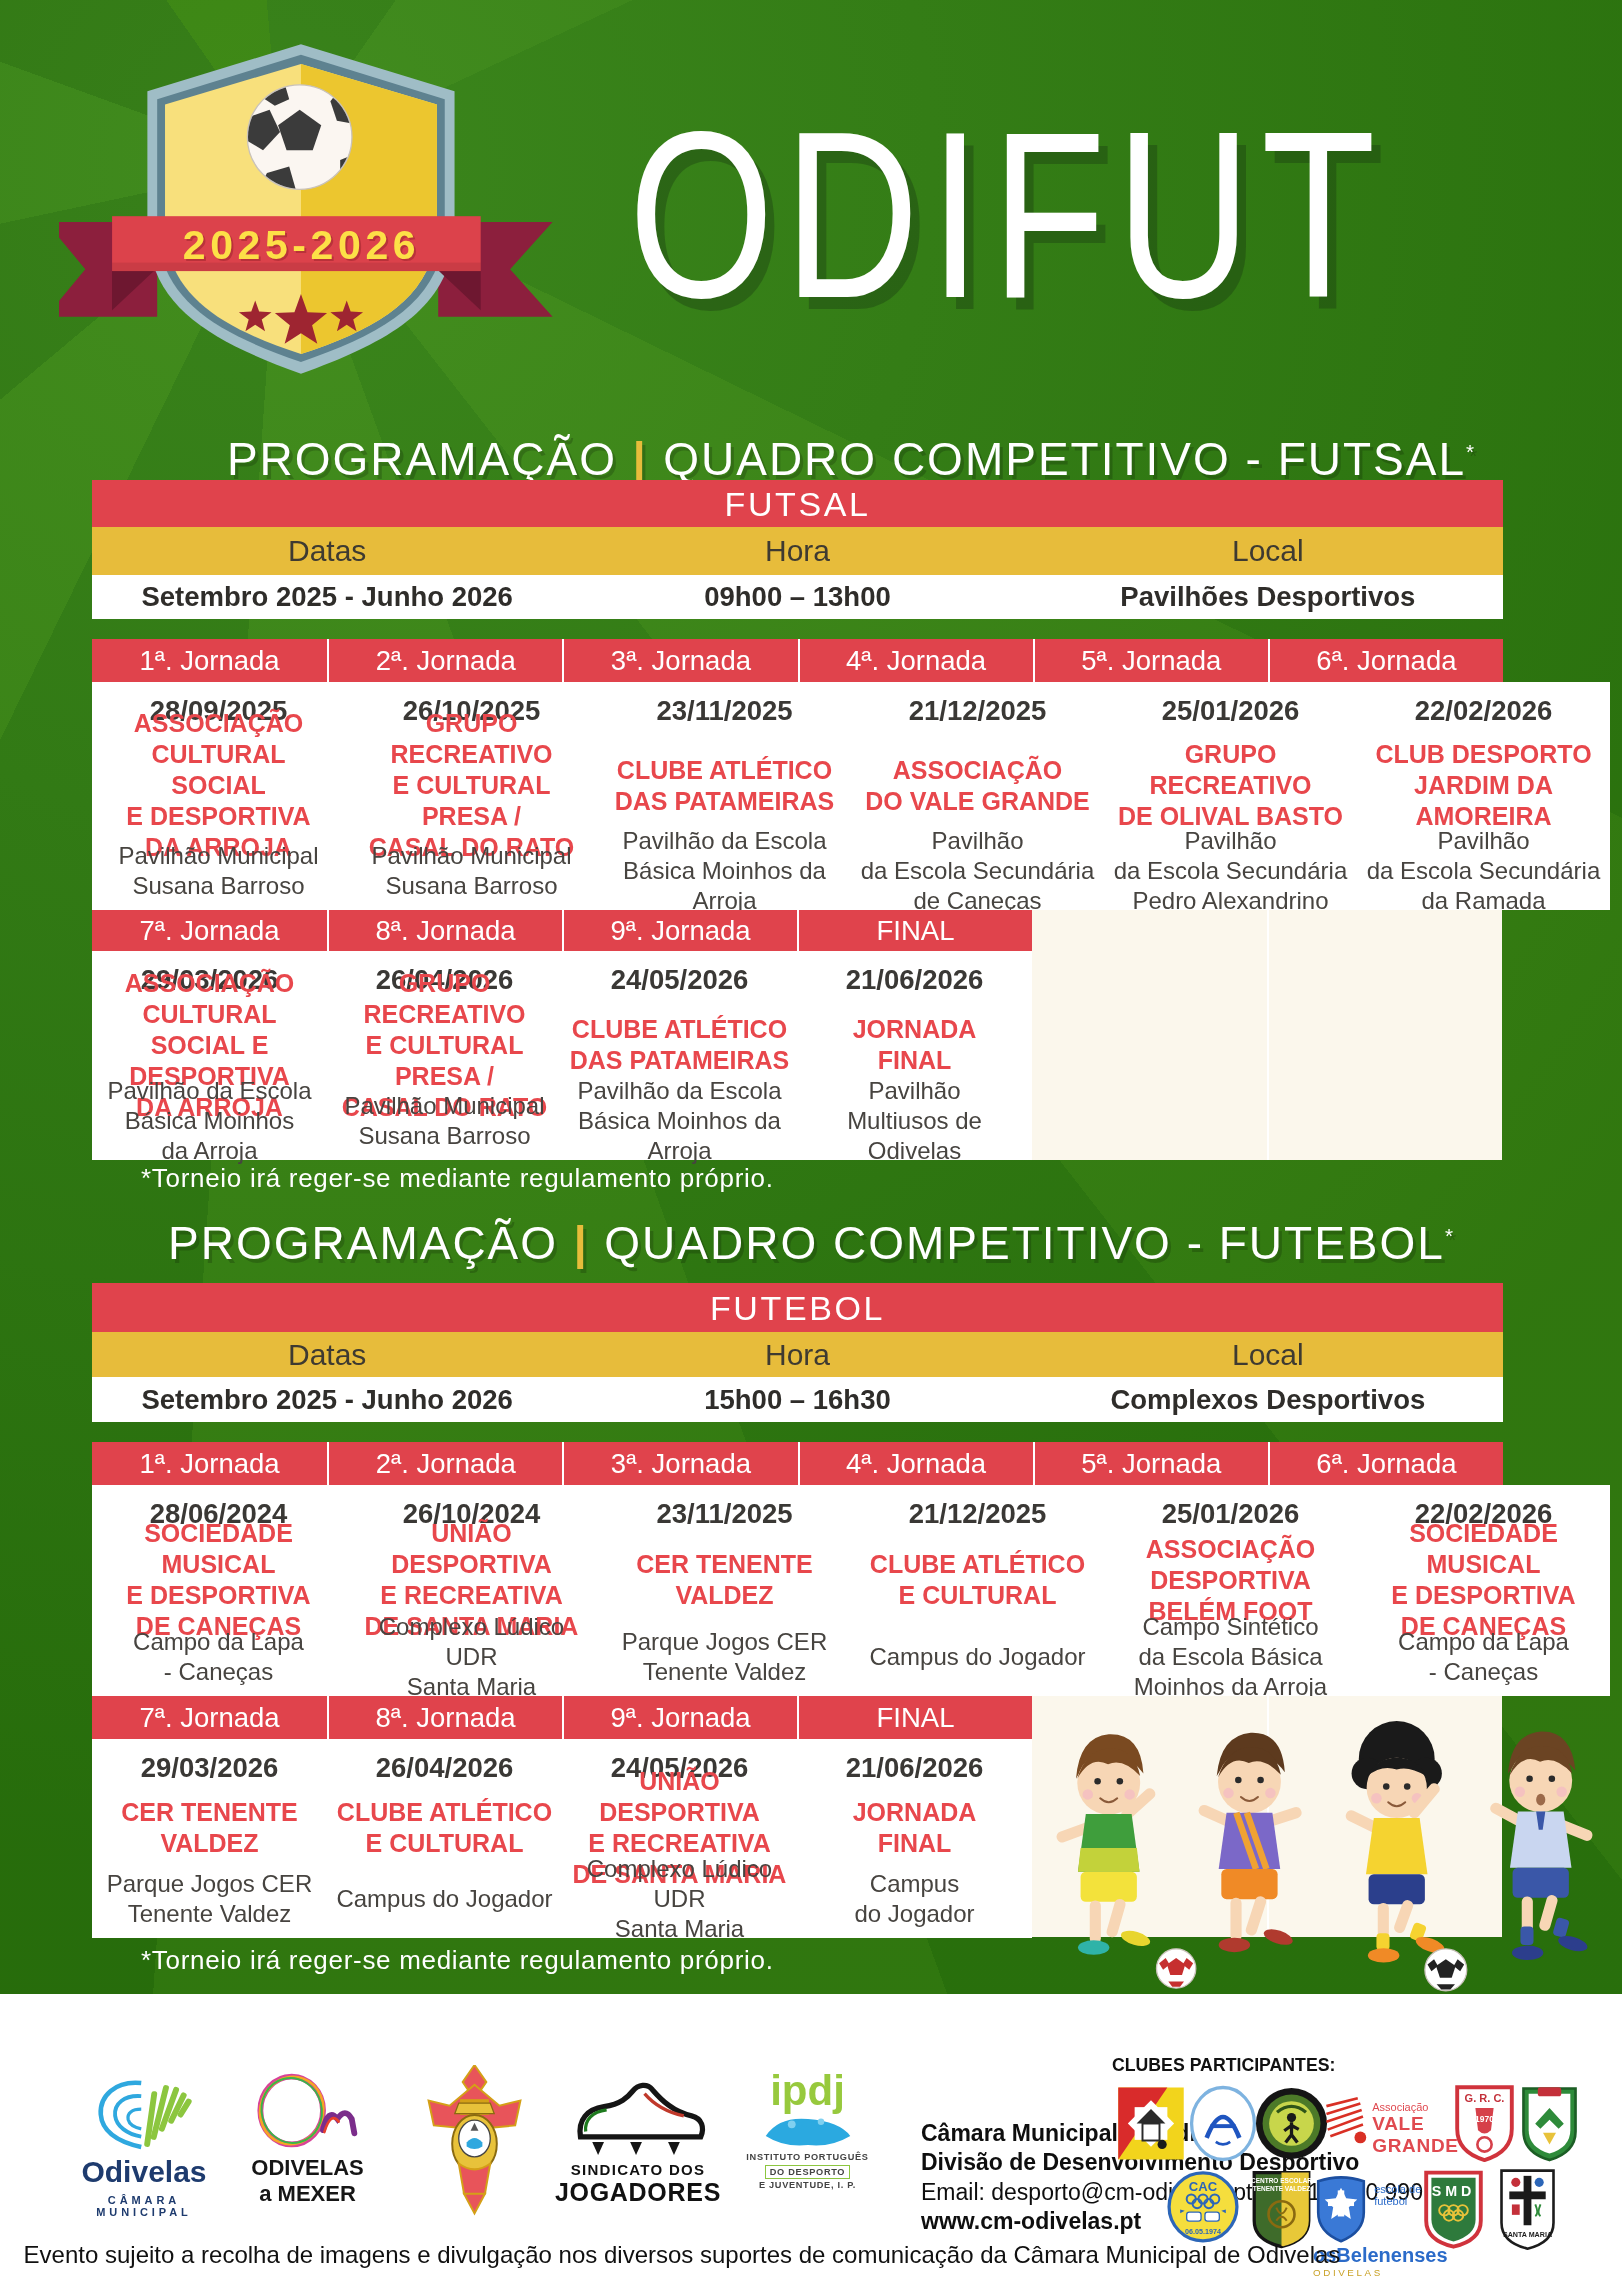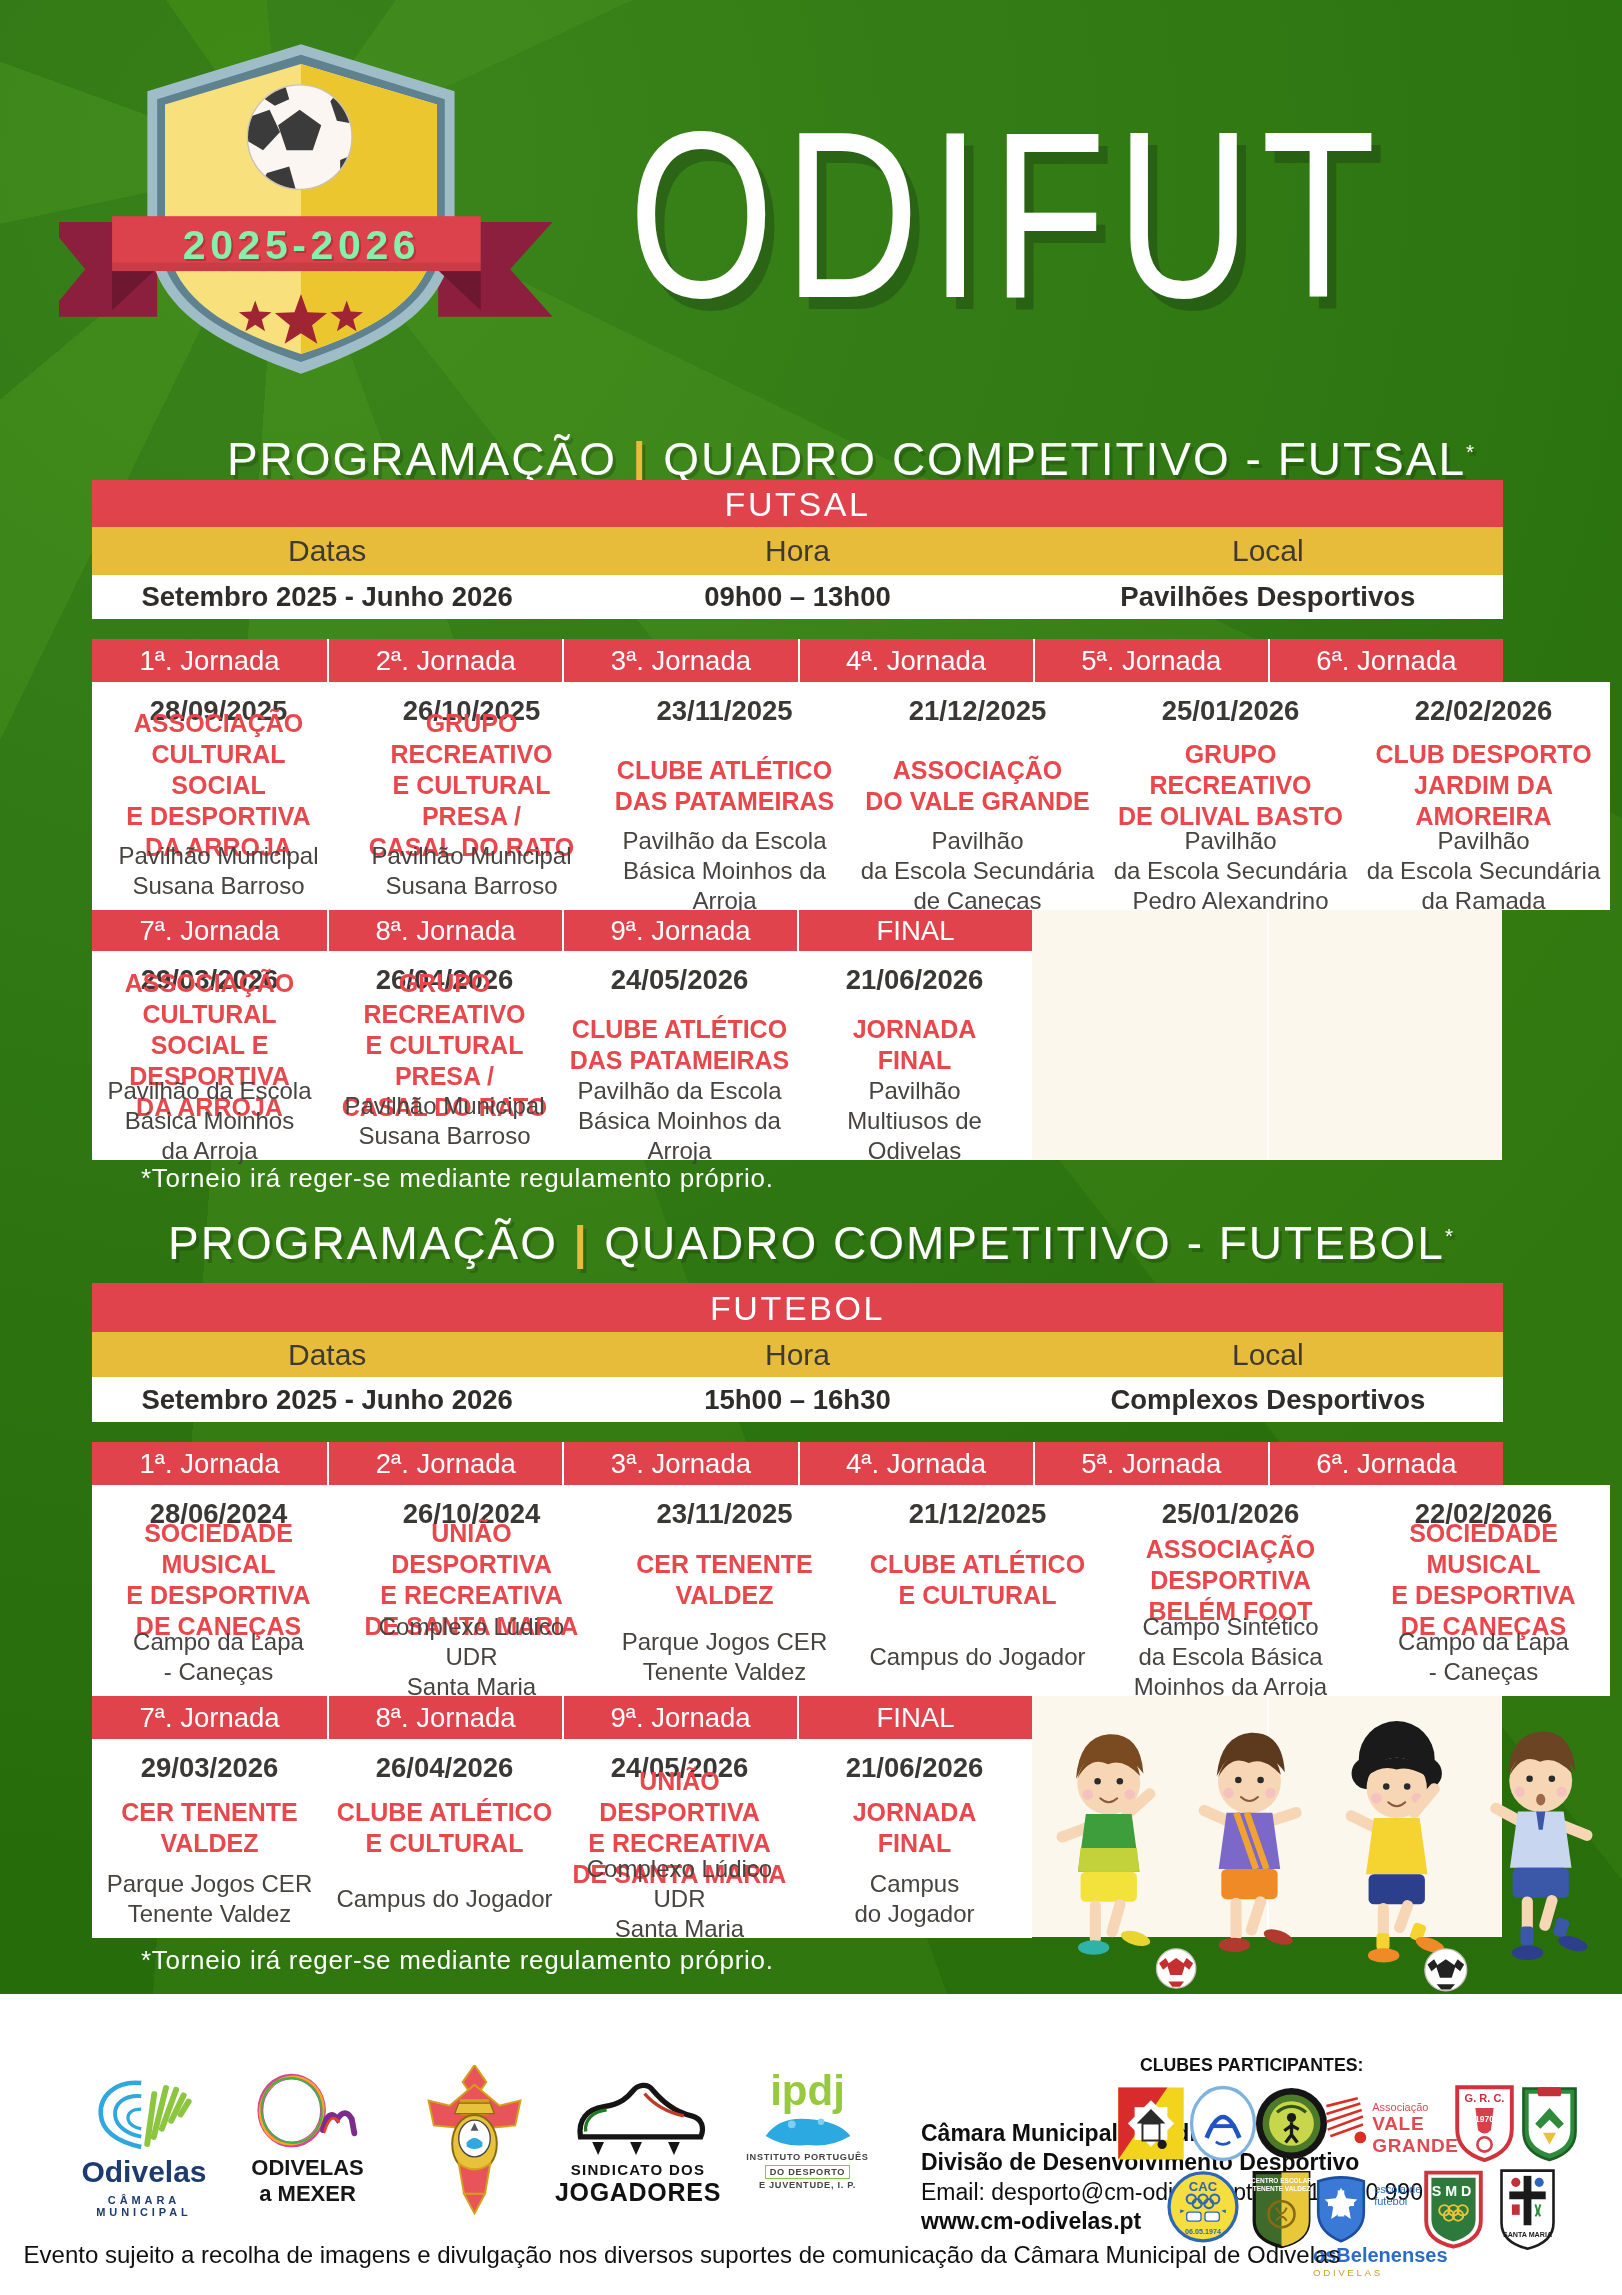--- a/index.html
+++ b/index.html
@@ -11,21 +11,21 @@
       conic-gradient(from 100deg at 281px 164px,
         #2F7E0E 0deg 16deg,#388711 16deg 42deg,#2F7E0E 42deg 60deg,#388711 60deg 84deg,
         #2D7B0D 84deg 106deg,#378610 106deg 130deg,#2C790C 130deg 158deg,#358410 158deg 190deg,
         #2B770B 190deg 225deg,#348309 225deg 255deg,#2D7B0D 255deg 295deg,#368511 295deg 325deg,
         #2F7E0E 325deg 360deg);}
   .bg-white{position:absolute;left:0;top:1994px;width:1623px;height:302px;background:#ffffff;}
 
   
   .badge{position:absolute;left:59px;top:26px;width:497px;height:366px;}
   .badge-season{position:absolute;left:115px;top:221px;width:373px;height:48px;line-height:48px;
-    text-align:center;color:#86efac;font-size:41px;font-weight:700;letter-spacing:4.6px;
+    text-align:center;color:#fde047;font-size:41px;font-weight:700;letter-spacing:4.6px;
     text-shadow:2px 2px 0 rgba(120,20,30,.35);}
   .odifut{position:absolute;left:523px;top:77px;width:968px;text-align:center;color:#fff;
     font-size:195px;font-weight:400;letter-spacing:10.5px;transform:scale(.96,1.22);
     transform-origin:top center;text-shadow:9.8px 9.8px 0 rgba(22,52,16,.35);white-space:nowrap;}
 
   
   .sec-title{position:absolute;left:0;width:1623px;height:56px;line-height:56px;text-align:center;
     color:#fff;font-size:46px;letter-spacing:2px;text-shadow:3.3px 3.9px 0 rgba(0,0,0,.18);white-space:nowrap;}
   .sec-title .pipe{color:#E7BC3B;margin:0 15.7px;font-weight:700;}
   .sec-title sup{font-size:45%;vertical-align:super;}
@@ -62,21 +62,21 @@
   .p-odivelas-name{font-size:30px;font-weight:700;color:#1E3B6E;margin-top:2.6px;}
   .p-odivelas-sub{font-size:11px;font-weight:700;letter-spacing:3.9px;color:#1E3B6E;margin-top:5.2px;}
   .p-mexer-l1,.p-mexer-l2{font-size:22px;font-weight:900;color:#161616;line-height:26px;}
   .p-sind-l1{font-size:15px;font-weight:800;letter-spacing:1.3px;}
   .p-sind-l2{font-size:25px;font-weight:900;letter-spacing:0.7px;}
   .p-ipdj-logo{font-size:42px;font-weight:900;line-height:39px;}
   .p-ipdj small{display:block;font-size:9.2px;font-weight:700;color:#444;letter-spacing:0.7px;line-height:12.4px;}
   .p-ipdj .boxed{display:inline-block;border:1.3px solid #8CC63F;padding:0 3.9px;margin-top:1.3px;}
   .contact{position:absolute;left:921px;top:2119px;color:#0e0e0e;font-size:23px;line-height:29.4px;}
   .contact .b{font-weight:700;}
-  .clubs-heading{position:absolute;left:1112px;top:2055px;font-size:17.7px;font-weight:700;color:#111;margin-left:28px;}
+  .clubs-heading{position:absolute;left:1112px;top:2055px;font-size:17.7px;font-weight:700;color:#111;}
   .crest{position:absolute;}
   .caption{position:absolute;left:23.6px;top:2241px;font-size:24px;color:#101010;}
 </style>
 </head>
 <body>
 
 <div class="page">
   <div class="bg-green"></div>
   <div class="bg-white"></div>
 

